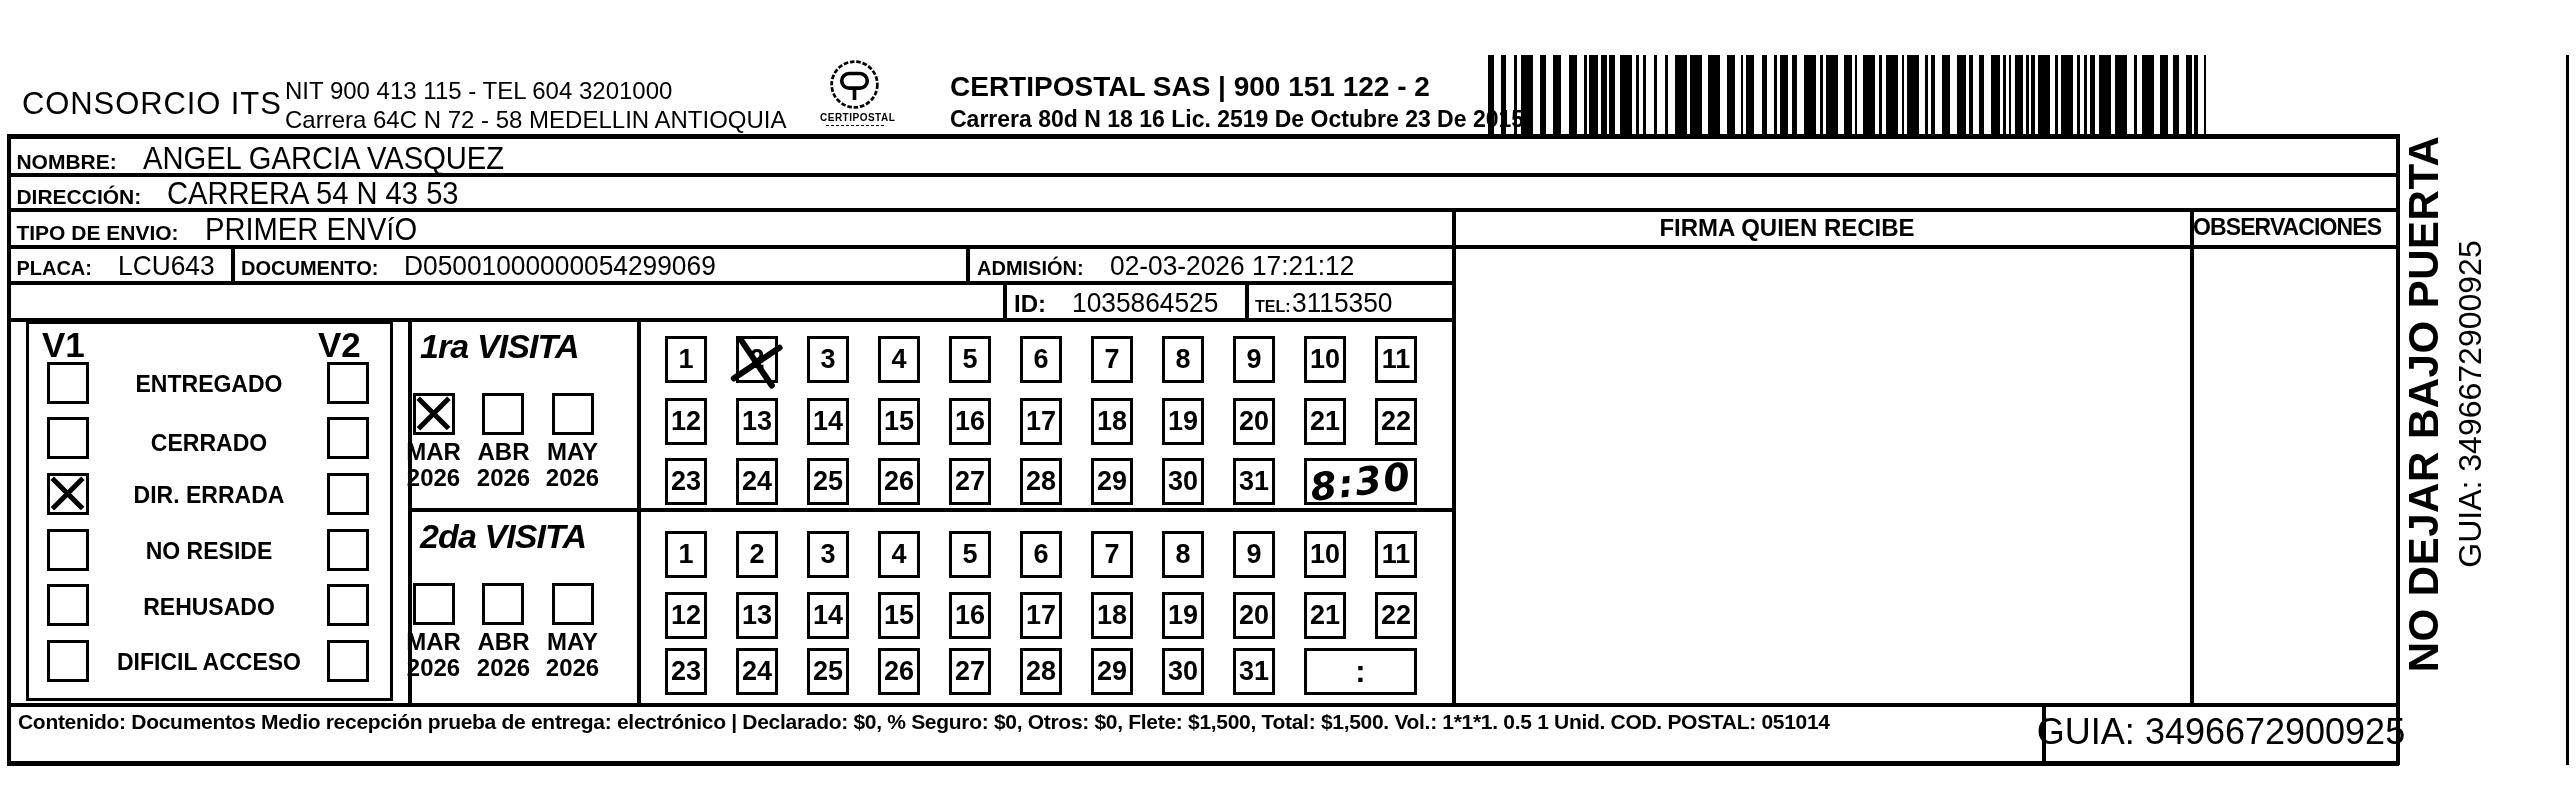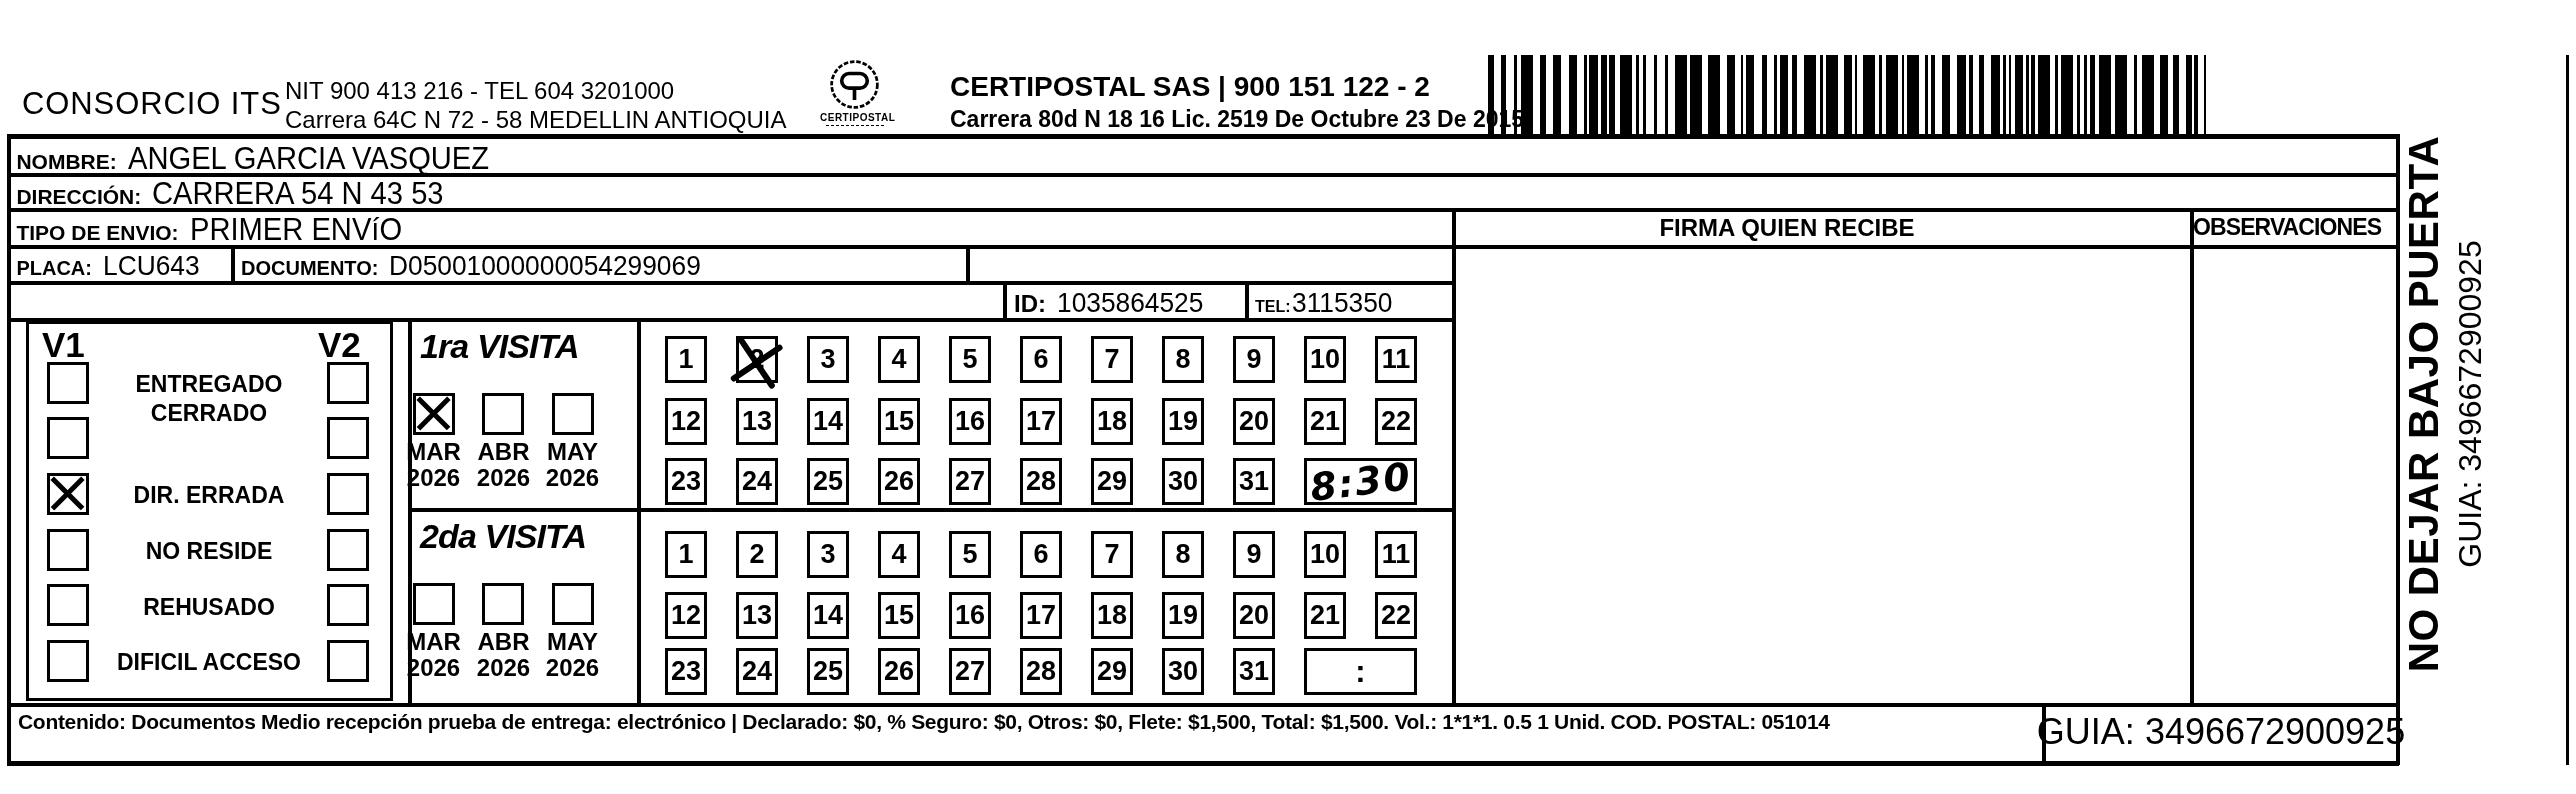--- a/index.html
+++ b/index.html
@@ -4,21 +4,21 @@
 <style>
   html,body{margin:0;padding:0;background:#e8e8e8;}
   #canvas{
     position:relative;width:2576px;height:794px;background:#ffffff;
     font-family:"Liberation Sans",sans-serif;color:#000;overflow:hidden;
   }
   .abs{position:absolute;}
   .line{position:absolute;background:#000;}
   .lbl{font-weight:bold;}
   .val{font-weight:normal;}
-  .cellrow{display:flex;align-items:baseline;gap:11px;white-space:nowrap;}
+  .cellrow{display:flex;align-items:baseline;gap:26px;white-space:nowrap;}
   .cb{position:absolute;width:42px;height:42px;border:3.7px solid #000;background:#fff;box-sizing:border-box;}
   .cross{position:absolute;inset:0;}
   .cross::before,.cross::after{content:"";position:absolute;left:-10%;right:-10%;top:50%;margin-top:-2.7px;height:4.6px;background:#000;}
   .cross::before{transform:rotate(45deg);}
   .cross::after{transform:rotate(-45deg);}
   .daycell{flex:none;width:42px;height:47px;border:3.7px solid #000;box-sizing:border-box;
     display:flex;align-items:center;justify-content:center;font-weight:bold;font-size:27px;position:relative;background:#fff;}
   .timebox{flex:none;width:113px;height:47px;border:3.7px solid #000;box-sizing:border-box;
     display:flex;align-items:center;justify-content:center;position:relative;background:#fff;}
   .dayrow{position:absolute;display:flex;gap:29px;}
@@ -37,21 +37,21 @@
   .visittitle{position:absolute;font-weight:bold;font-size:34px;letter-spacing:-0.9px;white-space:nowrap;font-style:italic;}
   .cl-label{position:absolute;width:228px;text-align:center;font-weight:bold;font-size:23px;white-space:nowrap;}
   .hdr-small{font-size:24px;line-height:27px;white-space:nowrap;}
 </style>
 </head>
 <body>
 
 <div id="canvas">
 
   <div class="abs" style="left:22px;top:86px;font-size:31px;letter-spacing:0.9px;white-space:nowrap;">CONSORCIO ITS</div>
-  <div class="abs hdr-small" style="left:285px;top:77px;">NIT 900 413 216 - TEL 604 3201000</div>
+  <div class="abs hdr-small" style="left:285px;top:77px;">NIT 900 413 115 - TEL 604 3201000</div>
   <div class="abs hdr-small" style="left:285px;top:106px;">Carrera 64C N 72 - 58 MEDELLIN ANTIOQUIA</div>
 
   <div class="abs" style="left:820px;top:58px;width:69px;text-align:center;">
     <svg width="53" height="53" style="display:block;margin:0 auto;" viewBox="0 0 58 58">
       <circle cx="29" cy="29" r="25" fill="none" stroke="#000" stroke-width="3" stroke-dasharray="5 2"></circle>
       <rect x="15" y="17" width="28" height="16" rx="8" fill="none" stroke="#000" stroke-width="4"></rect>
       <line x1="29" y1="33" x2="29" y2="46" stroke="#000" stroke-width="4"></line>
     </svg>
     <div style="font-size:10px;font-weight:bold;letter-spacing:0.5px;margin-top:0.9px;">CERTIPOSTAL</div>
     <div style="height:2.7px;border-top:1.8px dashed #000;margin:1.8px 5.5px 0 5.5px;"></div>
@@ -167,20 +167,24 @@
   <div class="abs" style="left:1457px;top:248px;width:732px;height:453px;"></div>
   <div class="abs" style="left:2193px;top:248px;width:205px;height:453px;"></div>
 
   <div class="abs cellrow" style="left:16.4px;top:250px;">
     <span class="lbl" style="font-size:20px;">PLACA:</span>
     <span class="val condensed" style="font-size:28px;">LCU643</span>
   </div>
   <div class="abs cellrow" style="left:241px;top:250px;">
     <span class="lbl" style="font-size:20px;">DOCUMENTO:</span>
     <span class="val condensed" style="font-size:28px;">D05001000000054299069</span>
+  </div>
+  <div class="abs cellrow" style="left:977px;top:250px;">
+    <span class="lbl" style="font-size:20px;">ADMISIÓN:</span>
+    <span class="val condensed" style="font-size:28px;">02-03-2026 17:21:12</span>
   </div>
 
   <div class="abs cellrow" style="left:1014px;top:287px;">
     <span class="lbl" style="font-size:24px;">ID:</span>
     <span class="val condensed" style="font-size:28px;">1035864525</span>
   </div>
   <div class="abs cellrow" style="left:1255px;top:287px;gap:1.8px;">
     <span class="lbl" style="font-size:16px;">TEL:</span>
     <span class="val condensed" style="font-size:28px;">3115350</span>
   </div>
@@ -306,21 +310,21 @@
       <div style="font-weight:bold;font-size:42px;letter-spacing:0.5px;white-space:nowrap;">NO DEJAR BAJO PUERTA</div>
       <div style="font-size:32px;margin-top:3.7px;white-space:nowrap;">GUIA: 3496672900925</div>
     </div>
   </div>
 
 <div class="cb" style="left: 47px; top: 362px;"></div>
     <div class="cb" style="left: 327px; top: 362px;"></div>
     <div class="cl-label" style="left: 95px; top: 371px;">ENTREGADO</div>
     <div class="cb" style="left: 47px; top: 417px;"></div>
     <div class="cb" style="left: 327px; top: 417px;"></div>
-    <div class="cl-label" style="left: 95px; top: 400px;">CERRADO</div>
+    <div class="cl-label" style="left: 95px; top: 430px;">CERRADO</div>
     <div class="cb" style="left: 47px; top: 473px;">
       <div class="cross"></div>
     </div>
     <div class="cb" style="left: 327px; top: 473px;"></div>
     <div class="cl-label" style="left: 95px; top: 482px;">DIR. ERRADA</div>
     <div class="cb" style="left: 47px; top: 529px;"></div>
     <div class="cb" style="left: 327px; top: 529px;"></div>
     <div class="cl-label" style="left: 95px; top: 538px;">NO RESIDE</div>
     <div class="cb" style="left: 47px; top: 584px;"></div>
     <div class="cb" style="left: 327px; top: 584px;"></div>

